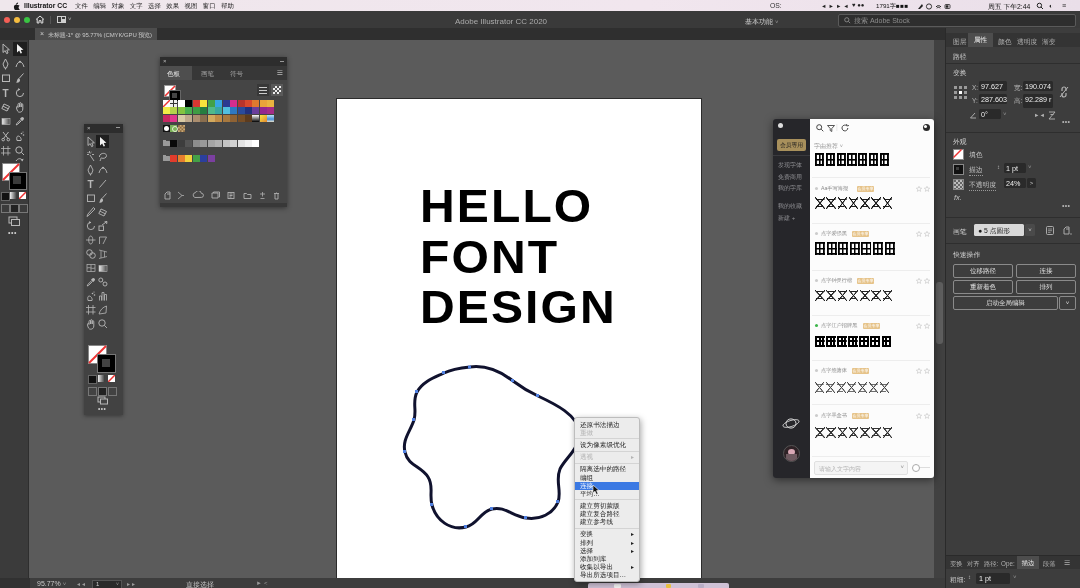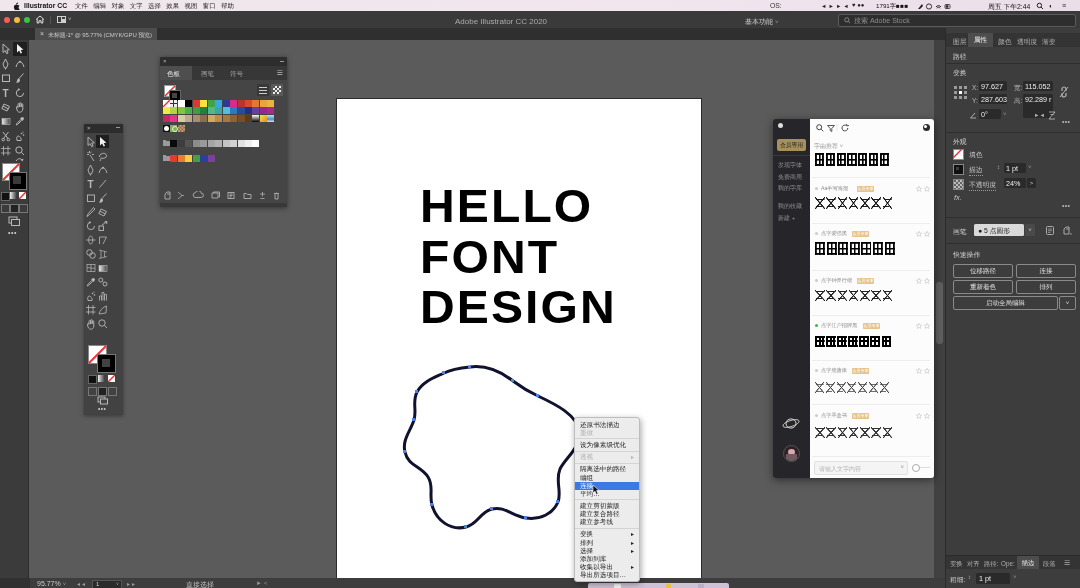--- a/index.html
+++ b/index.html
@@ -566,28 +566,28 @@
           <i style="background:#9a9a9a"></i>
           <i style="background:#9a9a9a"></i>
     </div>
   </div>
   <span class="abs" style="left:26px;top:56px;font-size:6.5px;color:#b5b5b5">X:</span>
   <div class="abs" style="left:33px;top:53px;width:28px;height:10px;background:#2a2a2a;border-radius:1.5px">
         <span class="abs" style="left:2px;top:1px;font-size:7.2px;color:#ededed">97.627 r</span>
       </div>
   <span class="abs" style="left:68px;top:56px;font-size:6.5px;color:#b5b5b5">宽:</span>
   <div class="abs" style="left:77px;top:53px;width:30px;height:10px;background:#2a2a2a;border-radius:1.5px">
-        <span class="abs" style="left:2px;top:1px;font-size:7.2px;color:#ededed">115.052</span>
+        <span class="abs" style="left:2px;top:1px;font-size:7.2px;color:#ededed">190.074</span>
       </div>
   <span class="abs" style="left:26px;top:69px;font-size:6.5px;color:#b5b5b5">Y:</span>
   <div class="abs" style="left:33px;top:66px;width:28px;height:10px;background:#2a2a2a;border-radius:1.5px">
         <span class="abs" style="left:2px;top:1px;font-size:7.2px;color:#ededed">287.603</span>
       </div>
   <span class="abs" style="left:68px;top:69px;font-size:6.5px;color:#b5b5b5">高:</span>
-  <div class="abs" style="left:77px;top:66px;width:30px;height:24px;background:#2a2a2a;border-radius:1.5px">
+  <div class="abs" style="left:77px;top:66px;width:30px;height:14px;background:#2a2a2a;border-radius:1.5px">
         <span class="abs" style="left:2px;top:1px;font-size:7.2px;color:#ededed">92.289 r</span>
       </div>
   <svg class="abs" style="left:113px;top:58px" width="10" height="12" viewBox="0 0 10 12">
         <path d="M3,5 V3 a2,2 0 0 1 4,0 V5 M3,7 V9 a2,2 0 0 0 4,0 V7" fill="none" stroke="#b5b5b5" stroke-width="1.2"></path>
         <line x1="1" y1="11" x2="9" y2="1" stroke="#b5b5b5" stroke-width="1"></line>
       </svg>
   <svg class="abs" style="left:24px;top:84px" width="7" height="7" viewBox="0 0 7 7">
         <path d="M6,6 H0.5 L5,1" fill="none" stroke="#b5b5b5" stroke-width="0.9"></path>
       </svg>
   <div class="abs" style="left:33px;top:81px;width:22px;height:10px;background:#2a2a2a;border-radius:1.5px">

